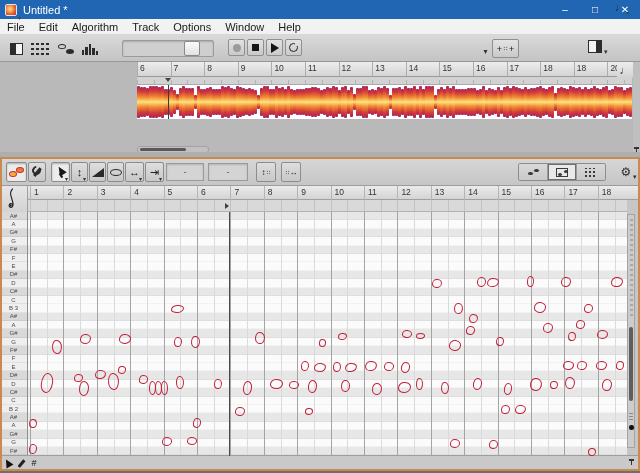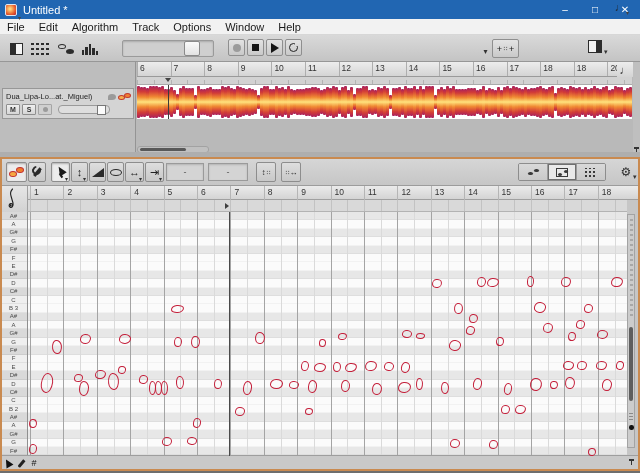--- a/index.html
+++ b/index.html
@@ -326,42 +326,20 @@
         <div class="subtick" style="left: 352.8px;"></div>
         <div class="subtick" style="left: 369.6px;"></div>
         <div class="subtick" style="left: 386.4px;"></div>
         <div class="subtick" style="left: 403.2px;"></div>
         <div class="subtick" style="left: 420px;"></div>
         <div class="subtick" style="left: 436.8px;"></div>
         <div class="subtick" style="left: 453.6px;"></div>
         <div class="subtick" style="left: 470.4px;"></div>
         <div class="subtick" style="left: 487.2px;"></div>
       </div>
-    <div id="track-panel">
-      <div id="track-header">
-        <div id="track-name-row">
-          <div id="track-name">Dua_Lipa-Lo...at._Miguel)</div>
-          <div class="mini-drag"></div>
-          <div class="mini-blob-pair">
-              <i class="a"></i>
-              <i class="b"></i>
-            </div>
-        </div>
-        <div id="track-ctl-row">
-          <div class="msbtn">M</div>
-          <div class="msbtn">S</div>
-          <div class="recdot">
-              <i></i>
-            </div>
-          <div id="track-vol">
-              <div class="handle"></div>
-            </div>
-        </div>
-      </div>
-    </div>
     <div id="wave-lane">
         <div class="wbar" style="width: 3px; height: 32.8524px;"></div>
         <div class="wbar" style="width: 3px; height: 30.9149px;"></div>
         <div class="wbar" style="width: 3px; height: 29.998px;"></div>
         <div class="wbar" style="width: 3px; height: 28.1974px;"></div>
         <div class="wbar" style="width: 3px; height: 32.2929px;"></div>
         <div class="wbar" style="width: 3px; height: 32.7951px;"></div>
         <div class="wbar" style="width: 3px; height: 31.1477px;"></div>
         <div class="wbar" style="width: 3px; height: 30.6838px;"></div>
         <div class="wbar" style="width: 3px; height: 31.4409px;"></div>

